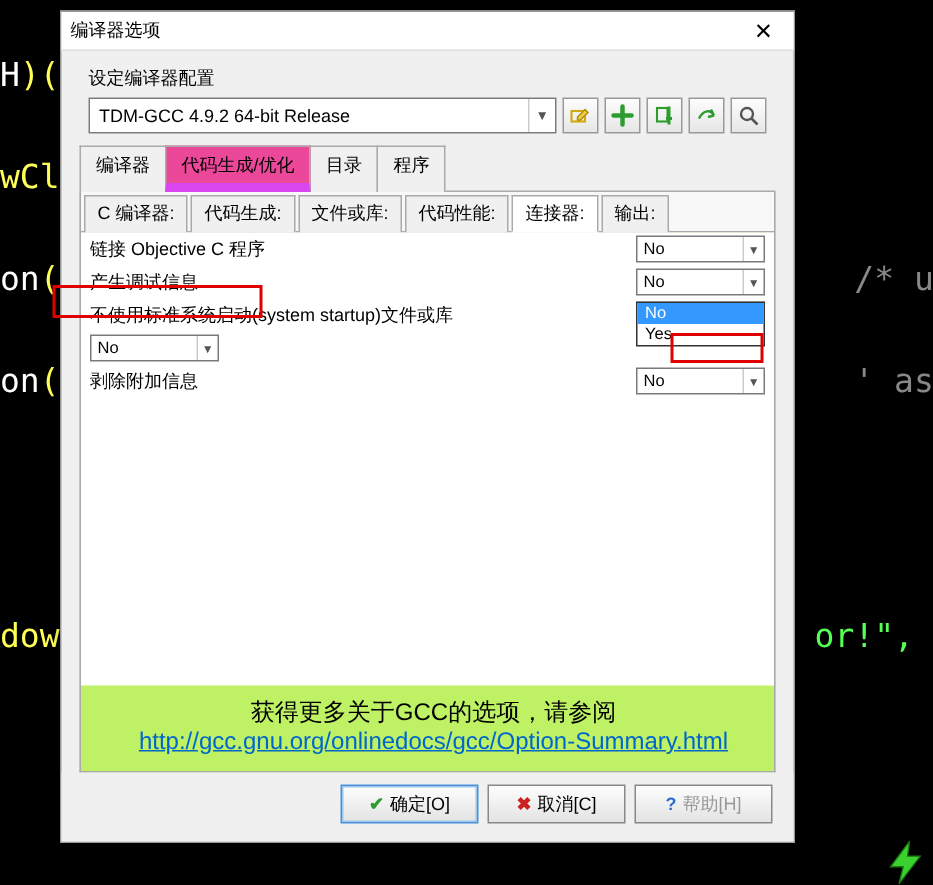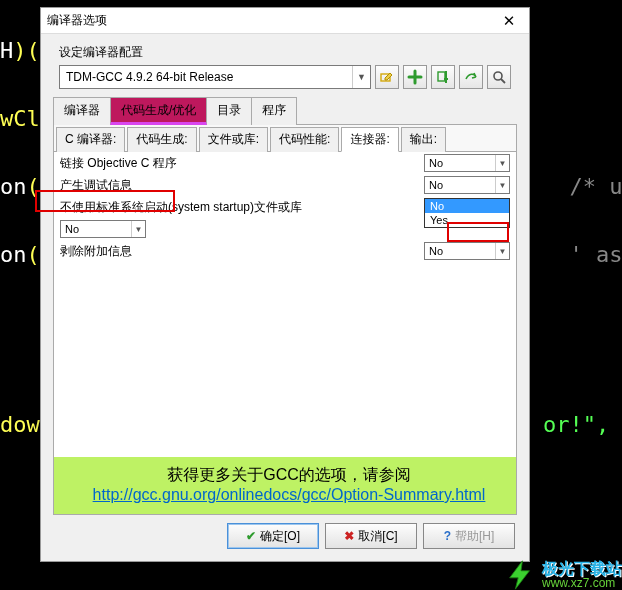--- a/index.html
+++ b/index.html
@@ -103,23 +103,23 @@
     border: 1px solid #aaa;
     border-bottom: none;
     background: #f0f0f0;
     margin-right: -1px;
     margin-bottom: -1px;
     position: relative;
     cursor:pointer;
     text-align:right;
   }
   .tab.active {
-    background: #be185d;
+    background: #ec4899;
     z-index: 2;
-    border-bottom: 3px solid #d946ef;
+    border-bottom: 6px solid #d946ef;
   }
   .tab-body {
     margin: 0 12px;
     background: #bef264;
     border: 1px solid #aaa;
     border-top: none;
     flex: 1;
     display:flex; flex-direction:column;
     min-height: 0;
   }
@@ -379,17 +379,13 @@
   </div>
 </div>
 
 <div class="red-highlight" style="left:35px; top:190px; width:140px; height:22px;"></div>
 <div class="red-highlight" style="left:447px; top:222px; width:62px; height:20px;"></div>
 
 <div class="watermark">
   <svg class="bolt" viewBox="0 0 24 24">
       <path d="M13 2L4 14h6l-2 8 10-13h-6l1-7z" fill="#3bd12f" stroke="#1a7a12" stroke-width="0.6"></path>
     </svg>
-  <div>
-    <div class="txt">极光下载站</div>
-    <div class="url">www.xz7.com</div>
-  </div>
 </div>
 
 </body></html>

